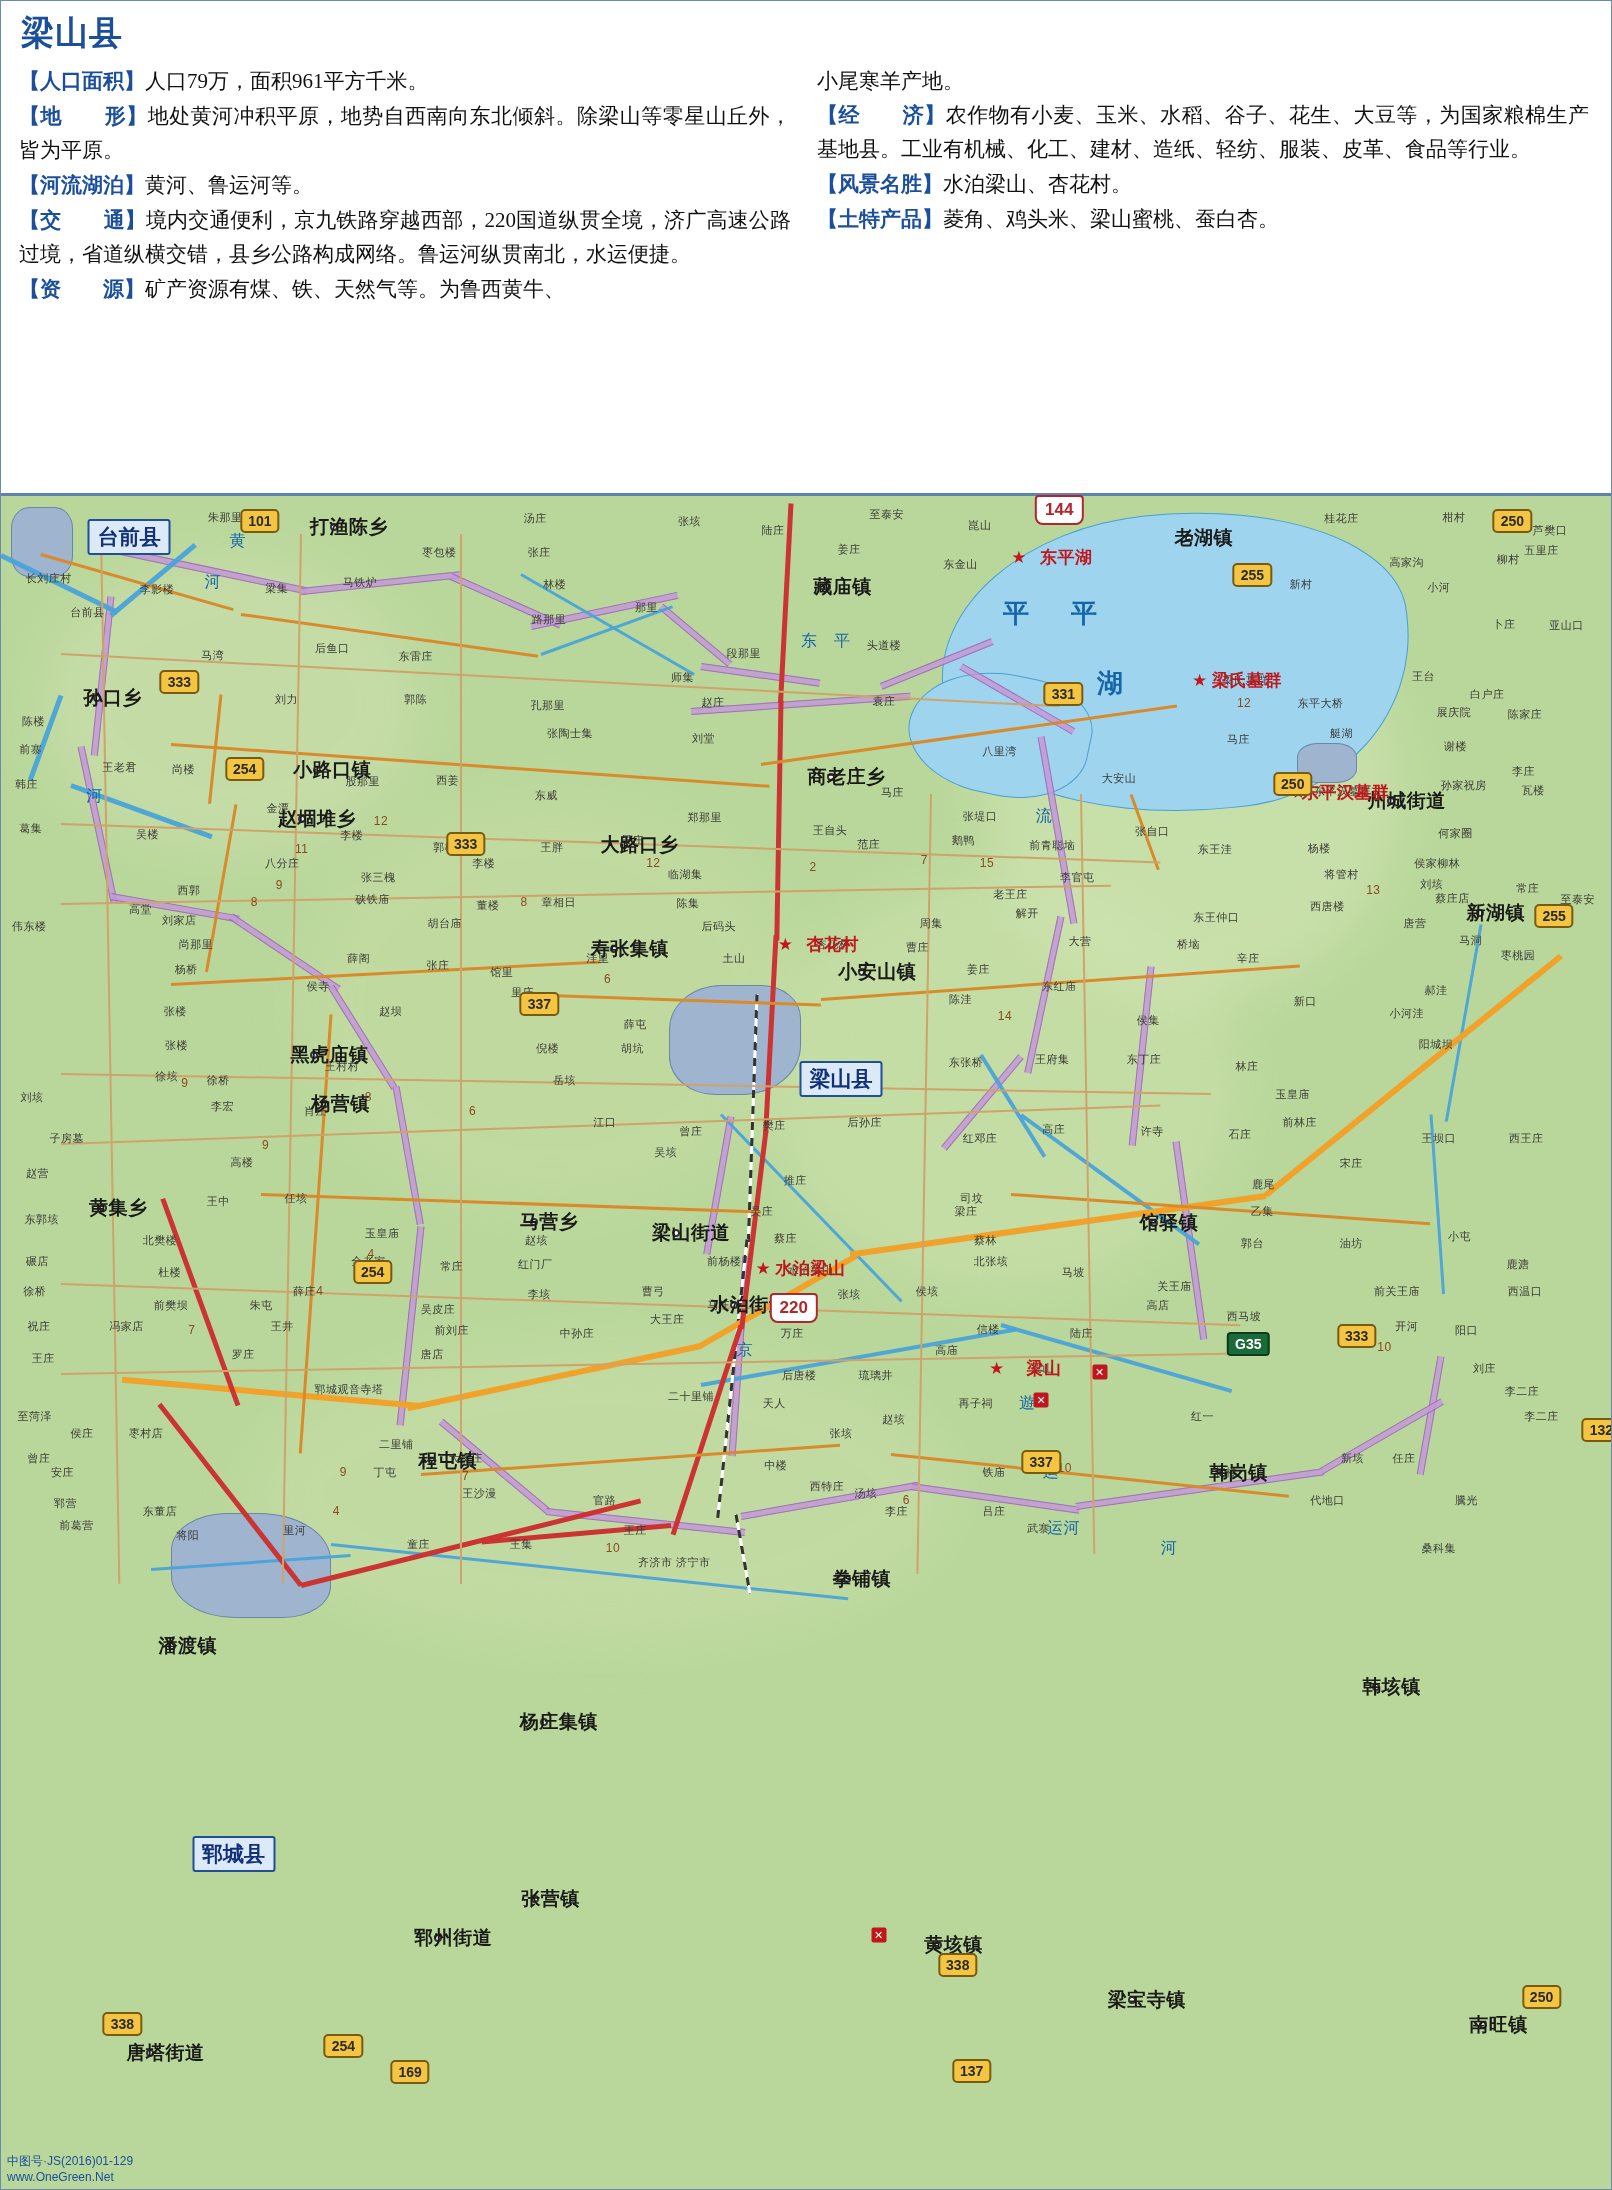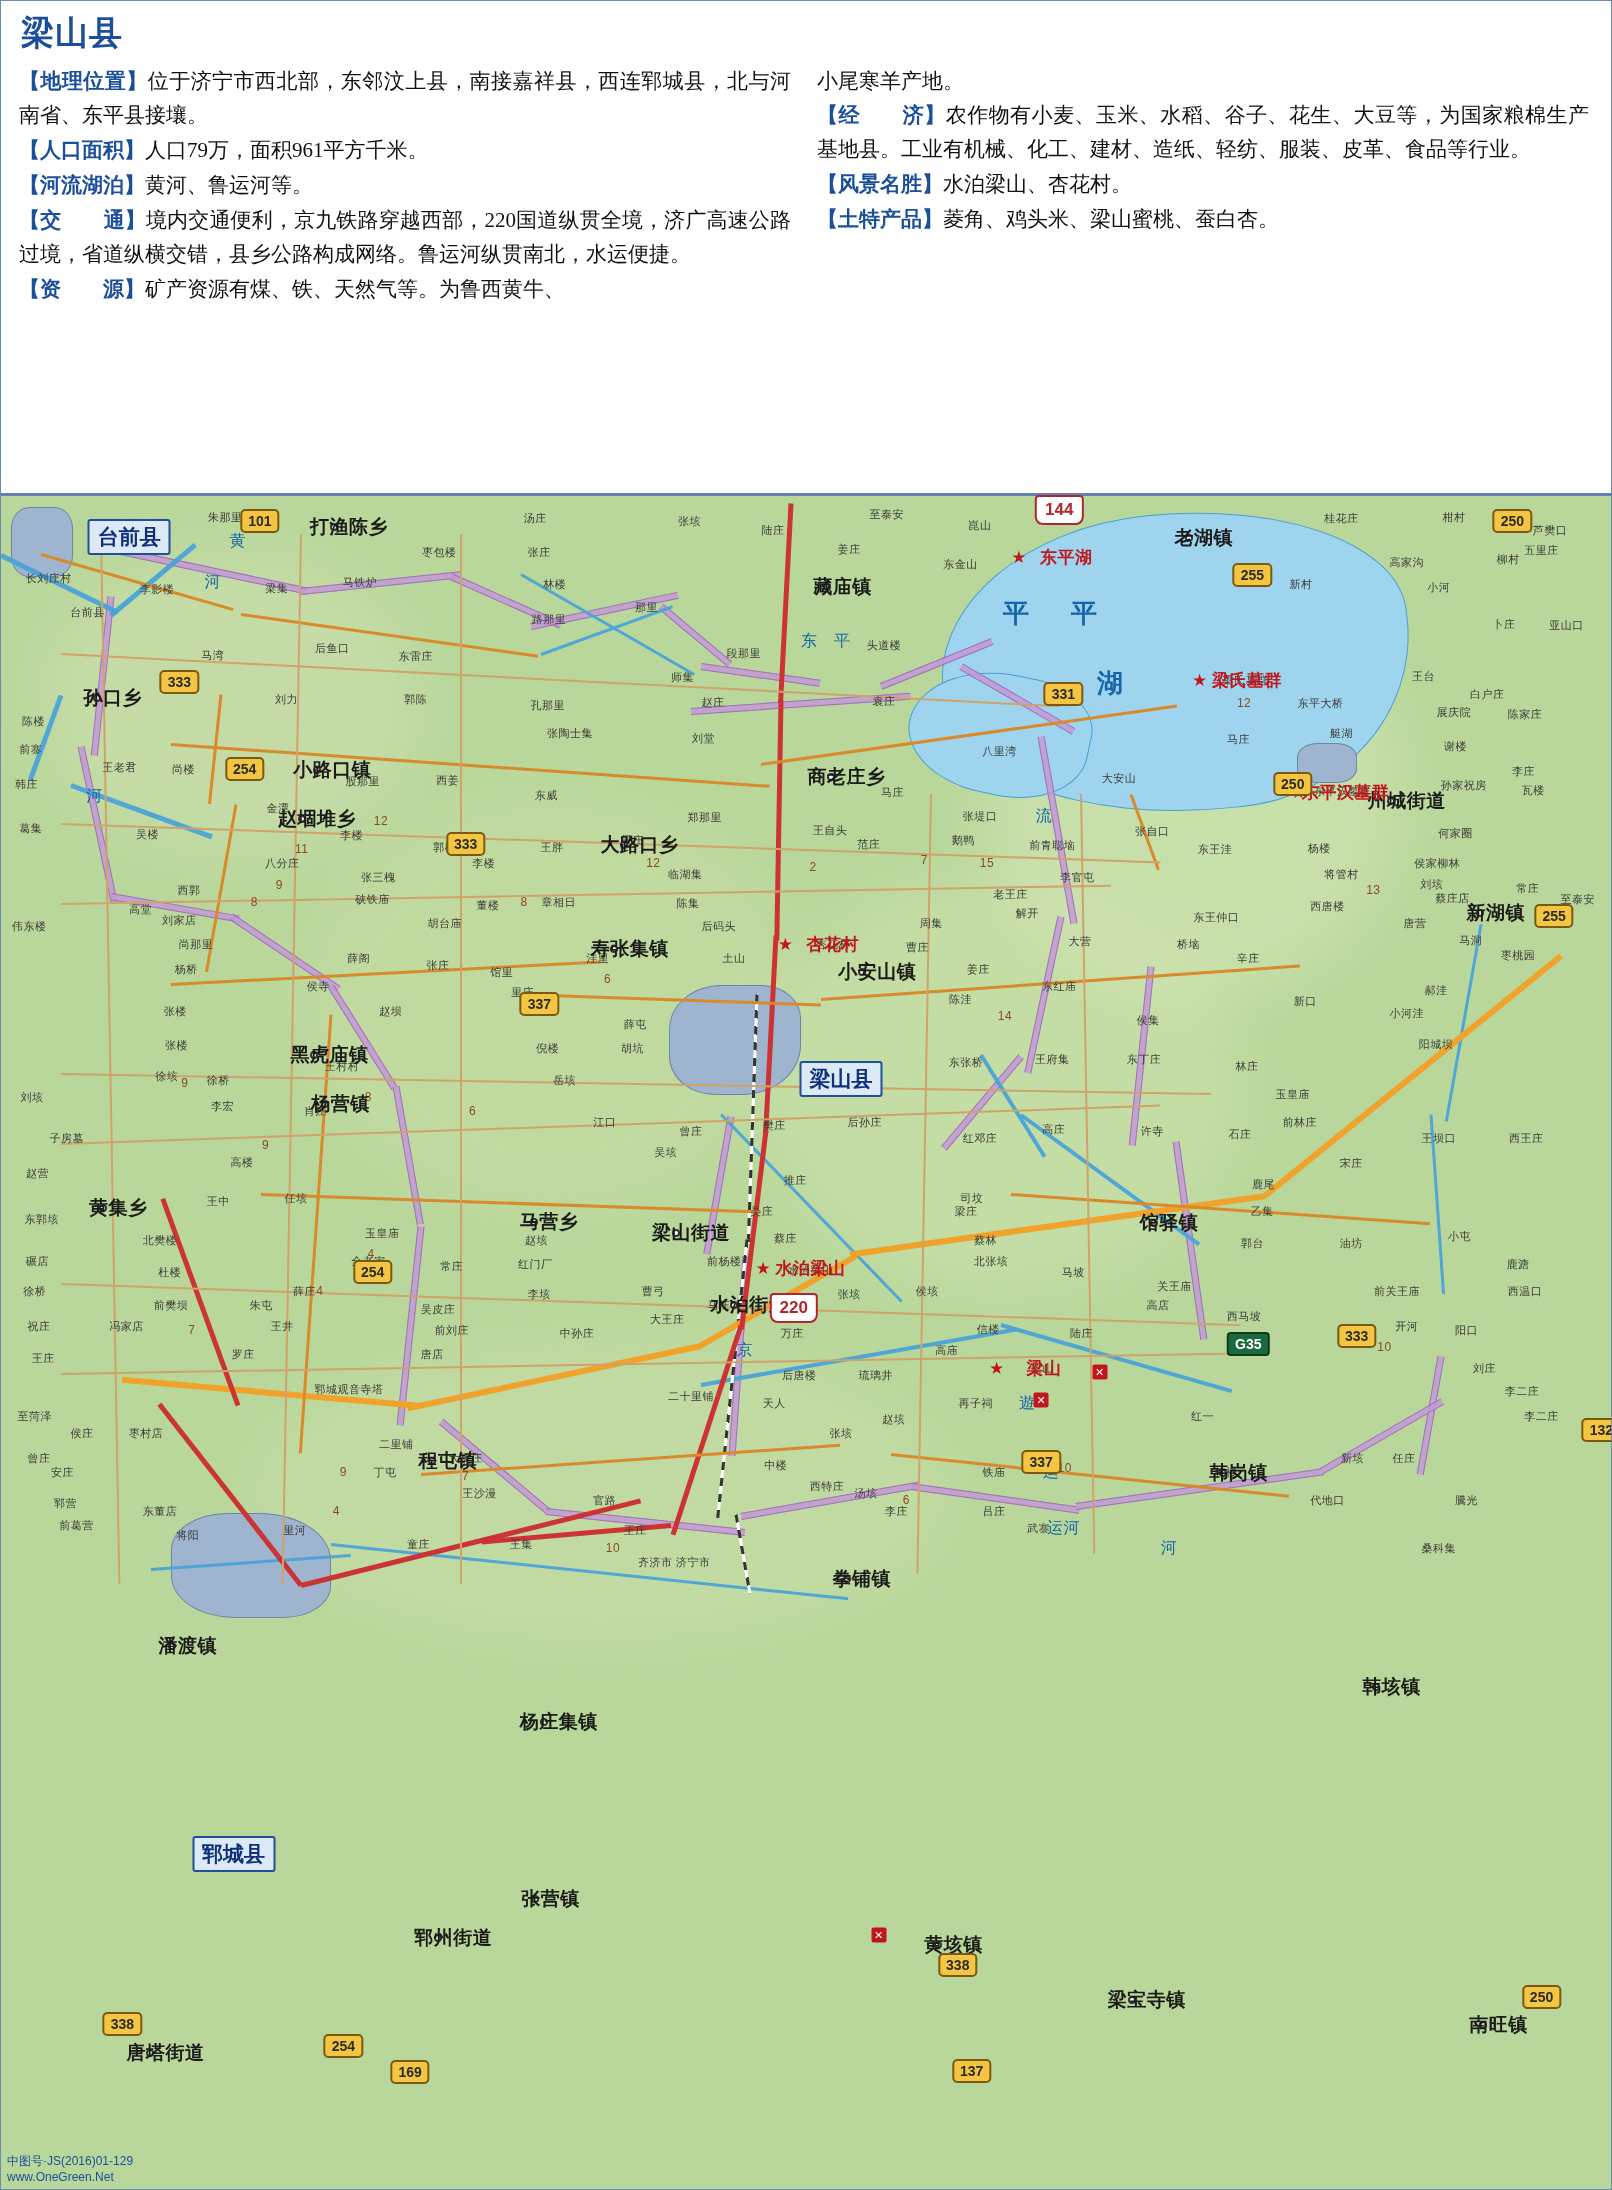--- a/index.html
+++ b/index.html
@@ -246,22 +246,22 @@
 </style>
 </head>
 <body>
 
 <div id="page">
 
   <div id="info-panel">
     <div id="county-title">梁山县</div>
     <div class="cols">
       <div class="col">
-        <div class="entry"><span class="label">【地理位置】</span><span class="body">位于济宁市西北部，东邻汶上县，南接嘉祥县，西连郓城县，北与河南省、东平县接壤。</span></div>
         <div class="entry"><span class="label">【人口面积】</span><span class="body">人口79万，面积961平方千米。</span></div>
+        <div class="entry"><span class="label">【地　　形】</span><span class="body">地处黄河冲积平原，地势自西南向东北倾斜。除梁山等零星山丘外，皆为平原。</span></div>
         <div class="entry"><span class="label">【河流湖泊】</span><span class="body">黄河、鲁运河等。</span></div>
         <div class="entry"><span class="label">【交　　通】</span><span class="body">境内交通便利，京九铁路穿越西部，220国道纵贯全境，济广高速公路过境，省道纵横交错，县乡公路构成网络。鲁运河纵贯南北，水运便捷。</span></div>
         <div class="entry"><span class="label">【资　　源】</span><span class="body">矿产资源有煤、铁、天然气等。为鲁西黄牛、</span></div>
       </div>
       <div class="col">
         <div class="cont">小尾寒羊产地。</div>
         <div class="entry"><span class="label">【经　　济】</span><span class="body">农作物有小麦、玉米、水稻、谷子、花生、大豆等，为国家粮棉生产基地县。工业有机械、化工、建材、造纸、轻纺、服装、皮革、食品等行业。</span></div>
         <div class="entry"><span class="label">【风景名胜】</span><span class="body">水泊梁山、杏花村。</span></div>
         <div class="entry"><span class="label">【土特产品】</span><span class="body">菱角、鸡头米、梁山蜜桃、蚕白杏。</span></div>
       </div>

